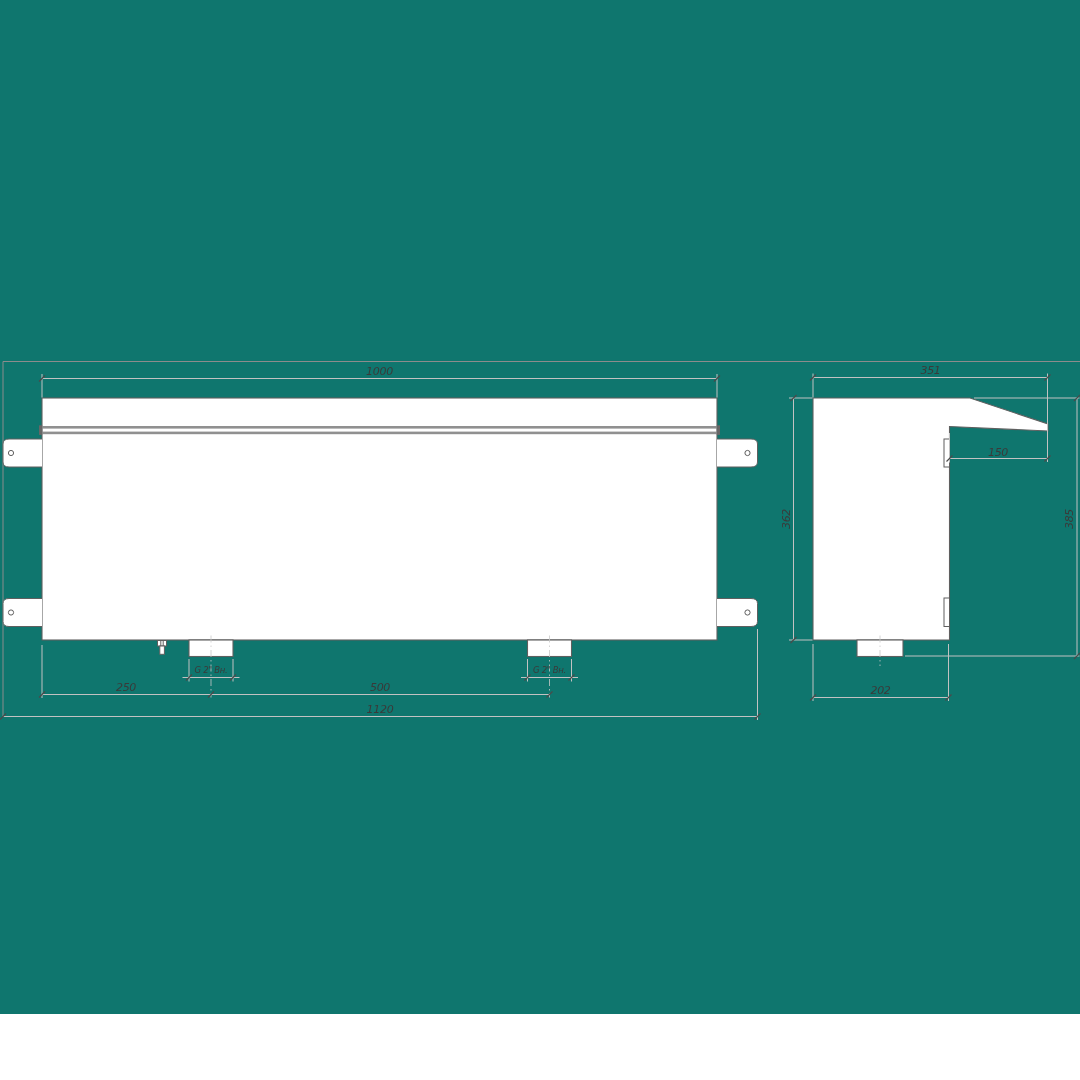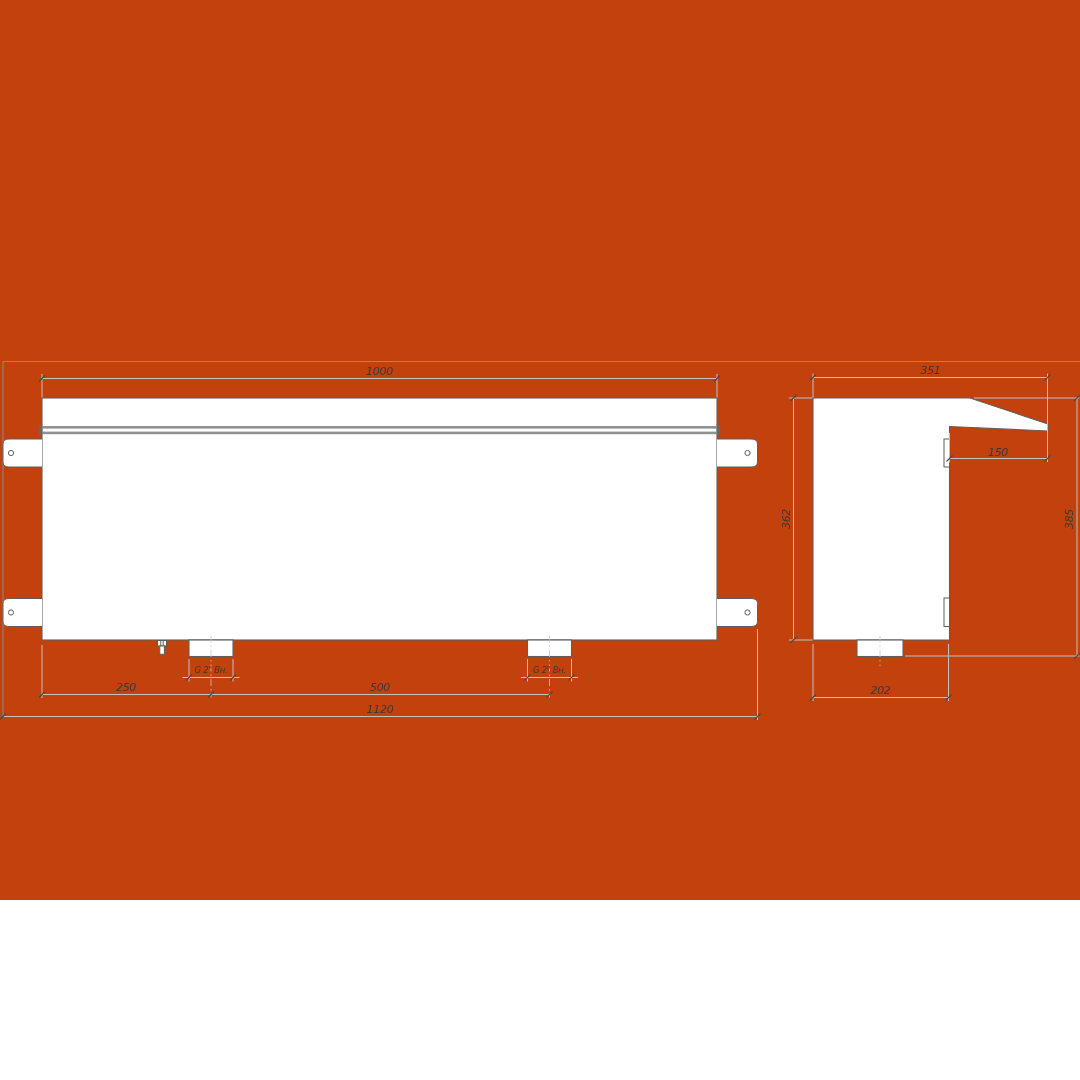--- a/index.html
+++ b/index.html
@@ -1,16 +1,16 @@
 <!DOCTYPE html>
 <html><head>
 <meta charset="utf-8">
 <style>
   html,body{margin:0;padding:0;background:#ffffff;}
-  .canvas{position:relative;width:1080px;height:900px;background:#c2410c;overflow:hidden;}
+  .canvas{position:relative;width:1080px;height:1014px;background:#0f766e;overflow:hidden;}
   svg{position:absolute;left:0;top:0;}
   .outline{fill:#ffffff;stroke:#5f5f5f;stroke-width:1.1;}
   .thin{fill:#ffffff;stroke:#5f5f5f;stroke-width:1;}
   .bare{fill:none;stroke:#5f5f5f;stroke-width:1;}
   .dim{fill:none;stroke:#c2c2c2;stroke-width:1;}
   .frame{fill:none;stroke:#8c8c8c;stroke-width:1;}
   .tick{fill:none;stroke:#4a4a4a;stroke-width:1.2;}
   .cl{fill:none;stroke:#c9c9c9;stroke-width:0.8;stroke-dasharray:7 3 1.5 3;}
   .dimtext{font-family:"DejaVu Sans",sans-serif;font-style:italic;font-size:11px;fill:#3a3a3a;letter-spacing:-0.3px;}
   .dimtext.small{font-size:8.5px;}

